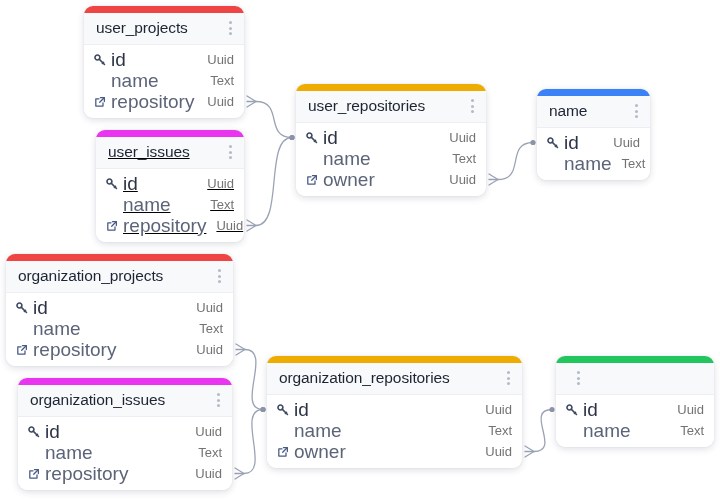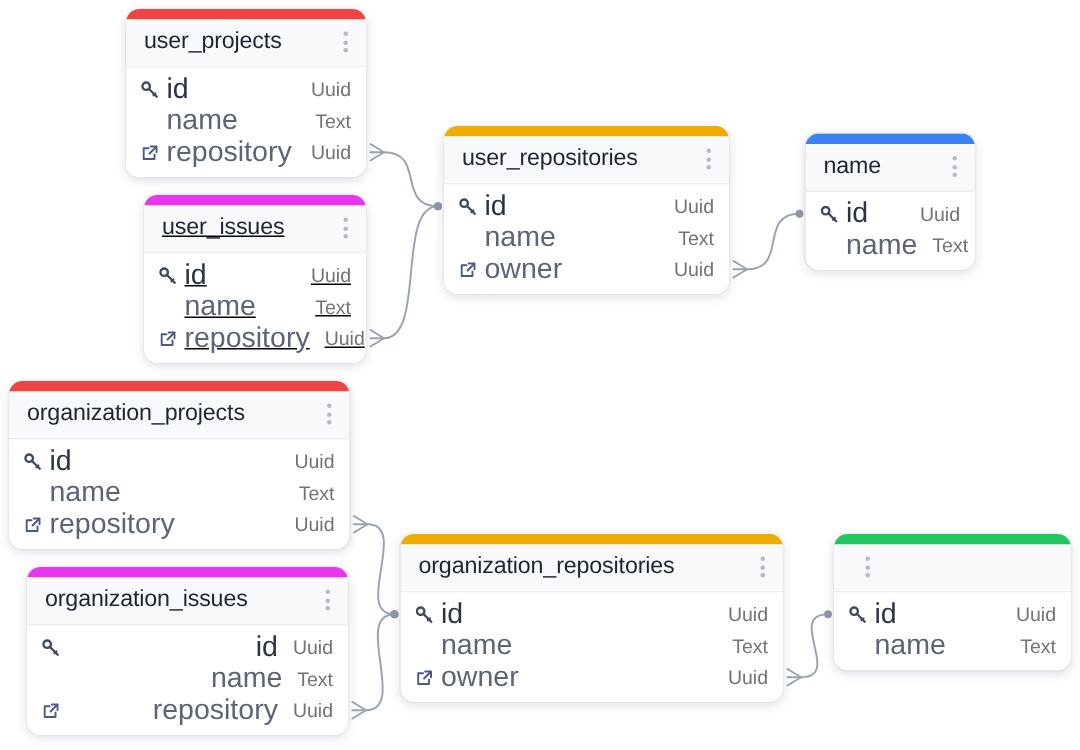--- a/index.html
+++ b/index.html
@@ -363,21 +363,21 @@
                 <path d="M8.6 2.2 H13.8 V7.4" fill="none" stroke="#4a5a86" stroke-width="1.7" stroke-linecap="round" stroke-linejoin="round"></path>
                 <path d="M13.6 2.4 L7.6 8.4" fill="none" stroke="#4a5a86" stroke-width="1.7" stroke-linecap="round"></path>
                 <path d="M12 9.2 V13.4 H2.4 V3.8 H6.7" fill="none" stroke="#4a5a86" stroke-width="1.7" stroke-linecap="round" stroke-linejoin="round"></path>
               </svg>
             </span>
             <span class="field-name">repository</span>
             <span class="field-type">Uuid</span>
           </div>
         </div>
       </div>
-      <div class="table-node" style="left: 18px; top: 378px; width: 214px; text-align: right;">
+      <div class="table-node" style="left: 18px; top: 378px; width: 214px;">
         <div class="accent-bar" style="background: rgb(233, 53, 240);"></div>
         <div class="node-header">
           <div class="node-title">organization_issues</div>
           <div class="kebab-icon">
             <i></i>
             <i></i>
             <i></i>
           </div>
         </div>
         <div class="node-body">

